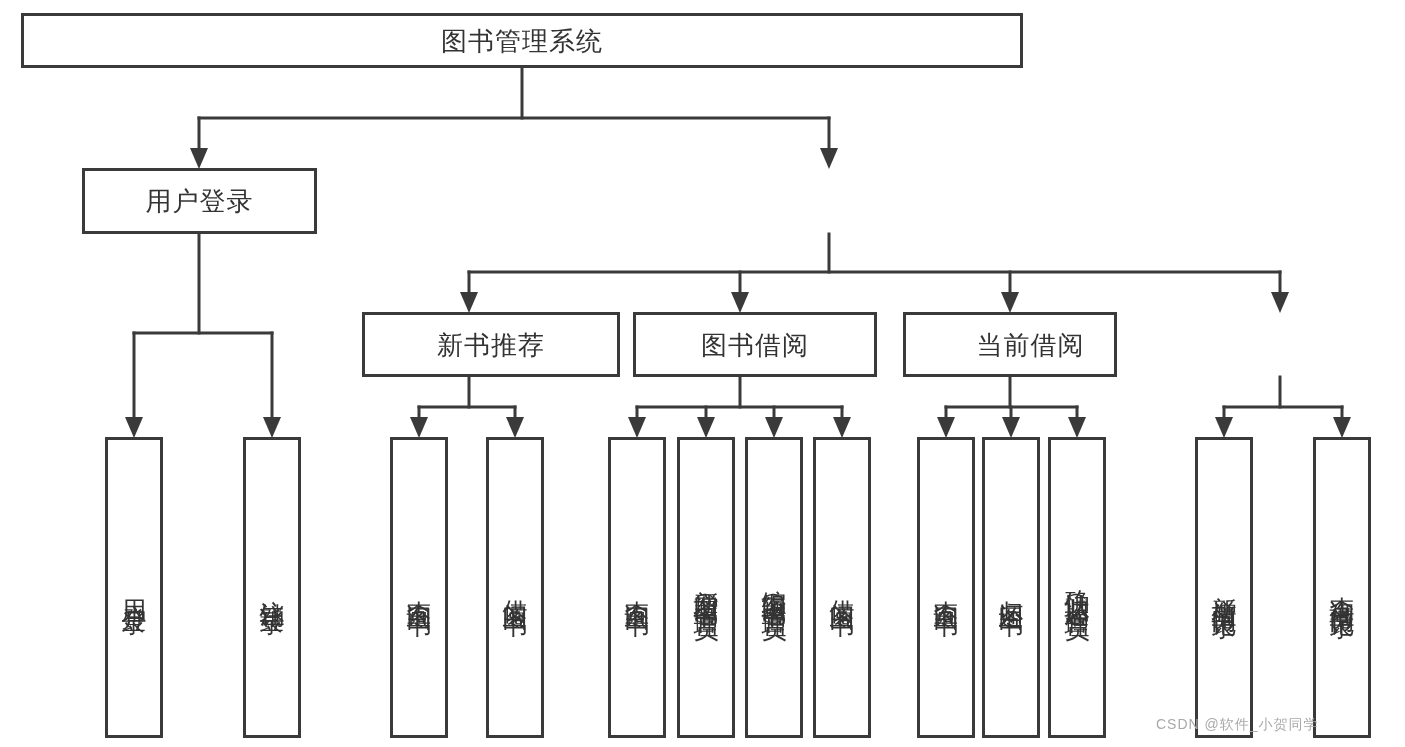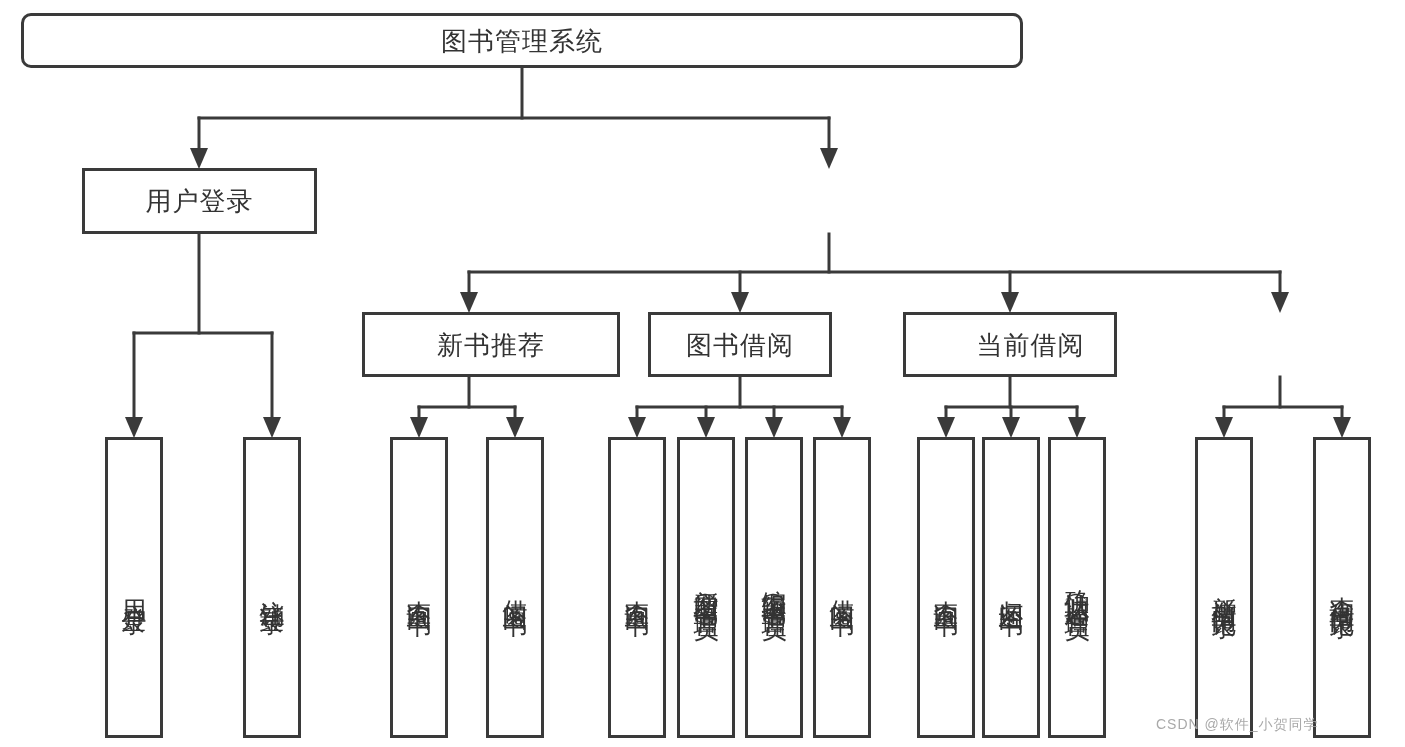--- a/index.html
+++ b/index.html
@@ -120,32 +120,32 @@
 
       <polygon points="937,417 955,417 946,438"></polygon>
       <polygon points="1002,417 1020,417 1011,438"></polygon>
       <polygon points="1068,417 1086,417 1077,438"></polygon>
 
       <polygon points="1215,417 1233,417 1224,438"></polygon>
       <polygon points="1333,417 1351,417 1342,438"></polygon>
     </g>
   </svg>
 
-  <div class="node" style="left:21px;top:13px;width:1002px;height:55px;border-radius:10px;">
+  <div class="node" style="left:21px;top:13px;width:1002px;height:55px;">
     <span>图书管理系统</span>
   </div>
 
   <div class="node" style="left:82px;top:168px;width:235px;height:66px;">
     <span>用户登录</span>
   </div>
 
   <div class="node" style="left:362px;top:312px;width:258px;height:65px;">
     <span>新书推荐</span>
   </div>
-  <div class="node" style="left:633px;top:312px;width:184px;height:65px;margin-left:15px;">
+  <div class="node" style="left:633px;top:312px;width:244px;height:65px;">
     <span>图书借阅</span>
   </div>
   <div class="node" style="left:903px;top:312px;width:214px;height:65px;padding-left:41px;">
     <span>当前借阅</span>
   </div>
 
   <div class="node vbox" style="left:105px;">
     <span>用户登录</span>
   </div>
   <div class="node vbox" style="left:243px;">

